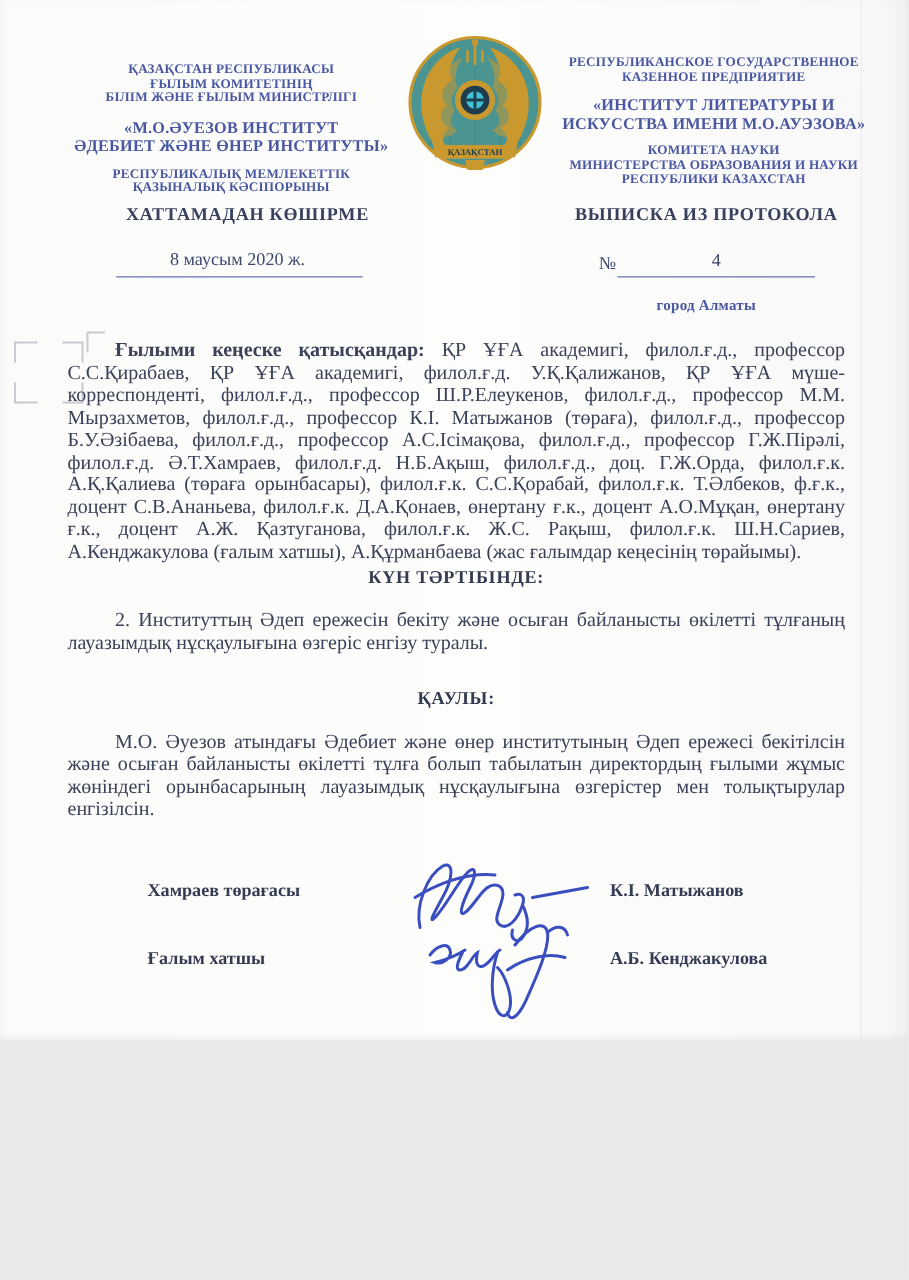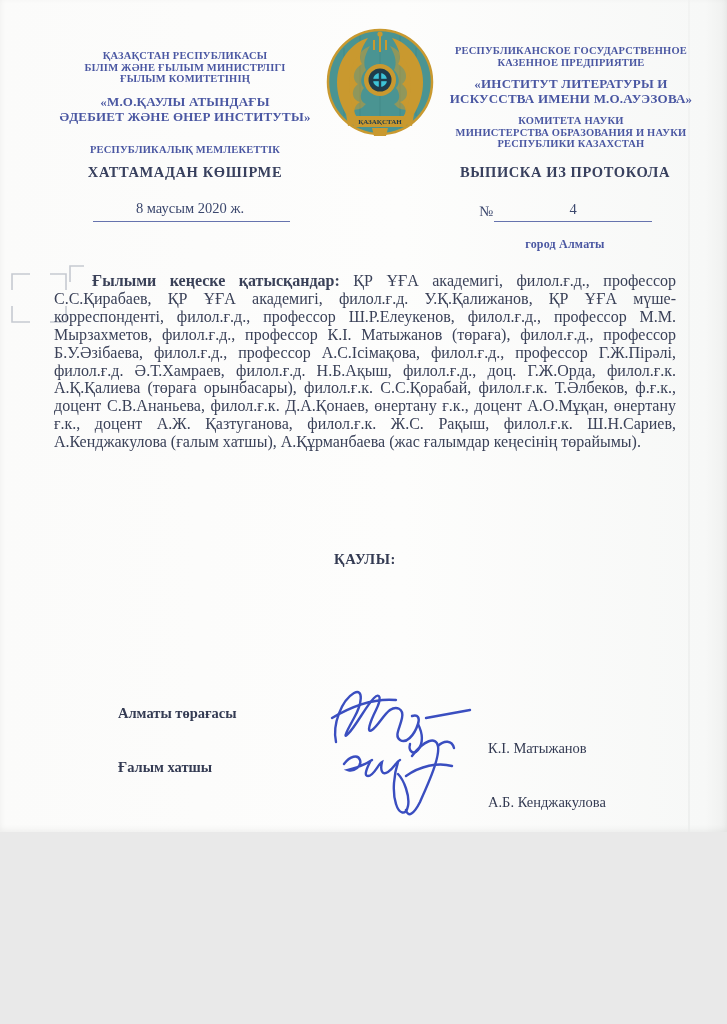--- a/index.html
+++ b/index.html
@@ -13,41 +13,42 @@
   .hdr-col{text-align:center;color:#4a57a2;}
   .hdr-small{font-size:10.5px;font-weight:bold;line-height:11.5px;letter-spacing:.2px;}
   .hdr-inst{font-size:13px;font-weight:bold;line-height:15px;letter-spacing:.2px;}
   .doc-title{font-size:14.5px;font-weight:bold;letter-spacing:.6px;color:#38405e;text-align:center;}
   .date-line{font-size:14.5px;color:#3c486e;text-align:center;}
   .underline{border-bottom:1.3px solid #6673ae;}
   .city{font-size:12px;font-weight:bold;color:#4a57a2;text-align:center;letter-spacing:.2px;}
   .body-par{font-size:16px;line-height:17.9px;color:#3a4158;text-align:justify;text-indent:38px;}
   .body-head{font-size:14.5px;font-weight:bold;letter-spacing:.6px;color:#333a52;text-align:center;}
   .sig-role{font-size:14.5px;font-weight:bold;color:#343b53;}
-  .sig-name{font-size:14.5px;font-weight:normal;color:#343b53;margin-top:35px;}
+  .sig-name{font-size:14.5px;font-weight:bold;color:#343b53;}
   .serial{font-family:Liberation Serif, serif;font-size:19px;
           letter-spacing:4px;color:#8f9397;}
   .imprint{font-size:4.5px;color:#6d7ab8;letter-spacing:.3px;text-align:right;white-space:nowrap;}
   .streak{width:2px;background:linear-gradient(#f0f1f0,#e9ebea);opacity:.7;}
   svg{display:block;}
 </style>
 </head>
 <body>
 
 <div id="page">
 
   <div class="abs streak" style="left:688px;top:0;height:1024px;"></div>
 
   <div class="abs hdr-col" style="left:40px;top:50px;width:290px;">
     <div class="hdr-small">ҚАЗАҚСТАН РЕСПУБЛИКАСЫ</div>
+    <div class="hdr-small">ҒЫЛЫМ КОМИТЕТІНІҢ</div>
     <div class="hdr-small">БІЛІМ ЖӘНЕ ҒЫЛЫМ МИНИСТРЛІГІ</div>
-    <div class="hdr-small">ҒЫЛЫМ КОМИТЕТІНІҢ</div>
-    <div class="hdr-inst" style="margin-top:9px;">«М.О.ҚАУЛЫ АТЫНДАҒЫ</div>
+    <div class="hdr-inst" style="margin-top:9px;">«М.О.ӘУЕЗОВ ИНСТИТУТ</div>
     <div class="hdr-inst">ӘДЕБИЕТ ЖӘНЕ ӨНЕР ИНСТИТУТЫ»</div>
-    <div class="hdr-small" style="margin-top:20px;">РЕСПУБЛИКАЛЫҚ МЕМЛЕКЕТТІК</div>
+    <div class="hdr-small" style="margin-top:10px;">РЕСПУБЛИКАЛЫҚ МЕМЛЕКЕТТІК</div>
+    <div class="hdr-small">ҚАЗЫНАЛЫҚ КӘСІПОРЫНЫ</div>
   </div>
 
   <div class="abs hdr-col" style="left:425px;top:45px;width:292px;">
     <div class="hdr-small">РЕСПУБЛИКАНСКОЕ ГОСУДАРСТВЕННОЕ</div>
     <div class="hdr-small">КАЗЕННОЕ ПРЕДПРИЯТИЕ</div>
     <div class="hdr-inst" style="margin-top:8px;">«ИНСТИТУТ ЛИТЕРАТУРЫ И</div>
     <div class="hdr-inst">ИСКУССТВА ИМЕНИ М.О.АУЭЗОВА»</div>
     <div class="hdr-small" style="margin-top:9px;">КОМИТЕТА НАУКИ</div>
     <div class="hdr-small">МИНИСТЕРСТВА ОБРАЗОВАНИЯ И НАУКИ</div>
     <div class="hdr-small">РЕСПУБЛИКИ КАЗАХСТАН</div>
@@ -88,21 +89,21 @@
       </g>
 
       <path d="M26,92 L86,92 L82,103 L30,103 Z" fill="#c9992f"></path>
       <path d="M22,90 L30,88 L32,100 L24,102 Z" fill="#c9992f"></path>
       <path d="M90,90 L82,88 L80,100 L88,102 Z" fill="#c9992f"></path>
       <text x="56" y="100" text-anchor="middle" font-size="7" font-weight="bold" fill="#1e3c4c">ҚАЗАҚСТАН</text>
       <path d="M48,104 L64,104 L62,112 L50,112 Z" fill="#c9992f"></path>
     </svg>
   </div>
 
-  <div class="abs doc-title" style="left:55px;top:164px;width:260px;">ХАТТАМАДАН КӨШІРМЕ</div>
+  <div class="abs doc-title" style="left:68px;top:164px;width:260px;">ХАТТАМАДАН КӨШІРМЕ</div>
   <div class="abs doc-title" style="left:430px;top:164px;width:270px;">ВЫПИСКА ИЗ ПРОТОКОЛА</div>
 
   <div class="abs date-line" style="left:60px;top:200px;width:260px;">8 маусым  2020 ж.</div>
   <div class="abs underline" style="left:93px;top:206px;width:197px;height:15px;"></div>
 
   <div class="abs date-line" style="left:478px;top:203px;width:16px;">№</div>
   <div class="abs underline date-line" style="left:494px;top:201px;width:158px;height:20px;">4</div>
 
   <div class="abs city" style="left:430px;top:237px;width:270px;">город Алматы</div>
 
@@ -113,24 +114,27 @@
       <path d="M78,6 H64 V22"></path>
       <path d="M6,46 V62 H24"></path>
       <path d="M60,46 V62 H44"></path>
     </svg>
   </div>
 
   <div class="abs body-par" style="left:54px;top:272px;width:622px;">
     <b>Ғылыми кеңеске қатысқандар:</b><span> ҚР ҰҒА академигі, филол.ғ.д., профессор С.С.Қирабаев, ҚР ҰҒА академигі, филол.ғ.д. У.Қ.Қалижанов, ҚР ҰҒА мүше-корреспонденті, филол.ғ.д., профессор Ш.Р.Елеукенов, филол.ғ.д., профессор М.М. Мырзахметов, филол.ғ.д., профессор К.І. Матыжанов (төраға), филол.ғ.д., профессор Б.У.Әзібаева, филол.ғ.д., профессор А.С.Ісімақова, филол.ғ.д., профессор Г.Ж.Пірәлі, филол.ғ.д. Ә.Т.Хамраев, филол.ғ.д. Н.Б.Ақыш, филол.ғ.д., доц. Г.Ж.Орда, филол.ғ.к. А.Қ.Қалиева (төраға орынбасары), филол.ғ.к. С.С.Қорабай, филол.ғ.к. Т.Әлбеков, ф.ғ.к., доцент С.В.Ананьева, филол.ғ.к. Д.А.Қонаев, өнертану ғ.к., доцент А.О.Мұқан, өнертану ғ.к., доцент А.Ж. Қазтуганова, филол.ғ.к. Ж.С. Рақыш, филол.ғ.к. Ш.Н.Сариев, А.Кенджакулова (ғалым хатшы), А.Құрманбаева (жас ғалымдар кеңесінің төрайымы).</span>
   </div>
 
+  <div class="abs body-head" style="left:54px;top:454px;width:622px;">КҮН ТӘРТІБІНДЕ:</div>
+  <div class="abs body-par" style="left:54px;top:488px;width:622px;">2. Институттың Әдеп ережесін бекіту және осыған байланысты өкілетті тұлғаның лауазымдық нұсқаулығына өзгеріс енгізу туралы.</div>
 
   <div class="abs body-head" style="left:54px;top:551px;width:622px;">ҚАУЛЫ:</div>
+  <div class="abs body-par" style="left:54px;top:585px;width:622px;">М.О. Әуезов атындағы Әдебиет және өнер институтының Әдеп ережесі бекітілсін және осыған байланысты өкілетті тұлға болып табылатын директордың ғылыми жұмыс жөніндегі орынбасарының лауазымдық нұсқаулығына өзгерістер мен толықтырулар енгізілсін.</div>
 
-  <div class="abs sig-role" style="left:118px;top:705px;">Алматы төрағасы</div>
+  <div class="abs sig-role" style="left:118px;top:705px;">Хамраев төрағасы</div>
   <div class="abs sig-name" style="left:488px;top:705px;">К.І. Матыжанов</div>
 
   <div class="abs sig-role" style="left:118px;top:759px;">Ғалым хатшы</div>
   <div class="abs sig-name" style="left:488px;top:759px;">А.Б. Кенджакулова</div>
 
   <div class="abs" style="left:322px;top:684px;width:160px;height:72px;">
     <svg width="160" height="72" viewBox="0 0 160 72" fill="none" stroke="#3a4ec0" stroke-width="2.4" stroke-linecap="round">
       <path d="M14,58 C10,40 20,16 32,9 C42,4 40,20 32,34 C26,45 20,56 26,50 C34,42 44,22 52,14 C58,8 60,14 54,26 C48,38 44,50 50,46 C56,42 62,30 68,26"></path>
       <path d="M10,34 C30,22 52,14 74,16"></path>
       <path d="M68,26 C74,22 82,24 80,34 C78,44 72,52 78,56 C84,60 92,52 96,40 C98,34 96,30 90,32"></path>

